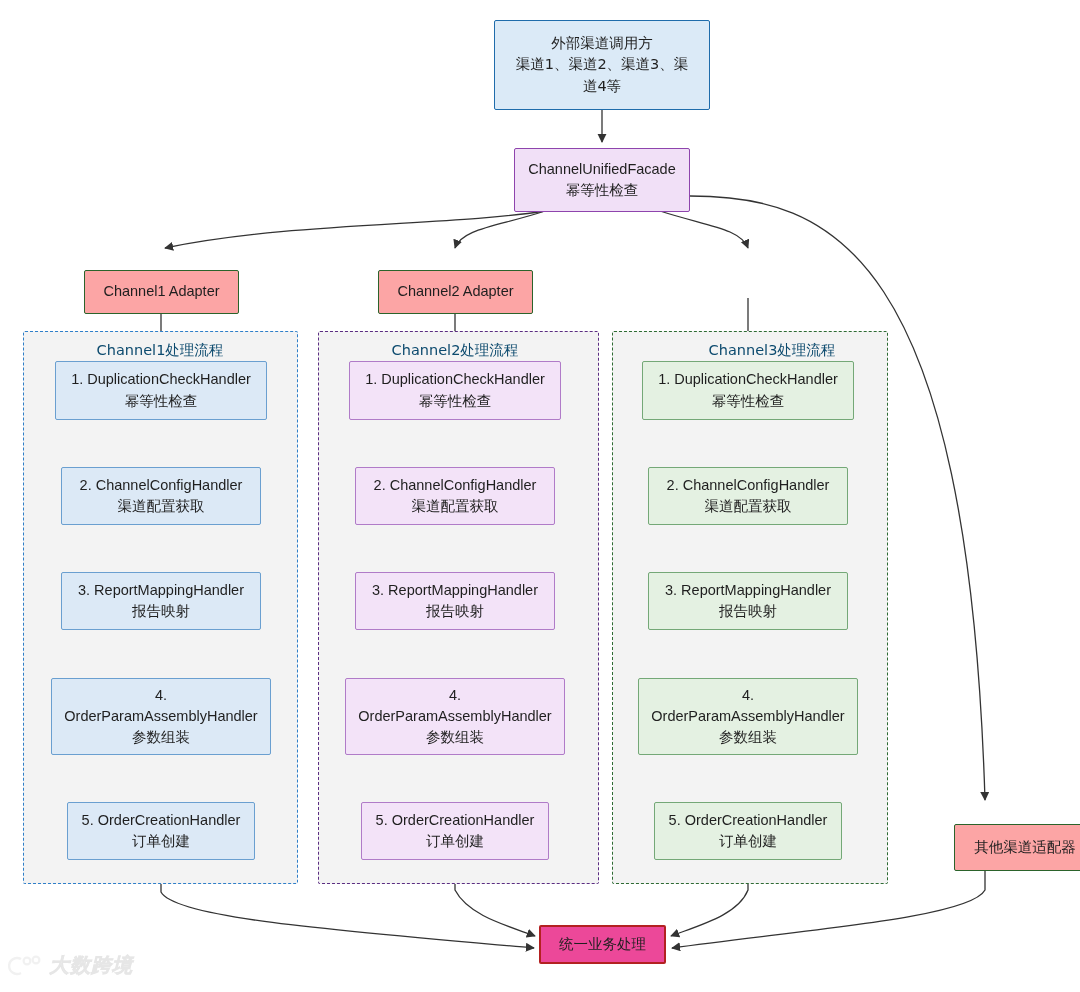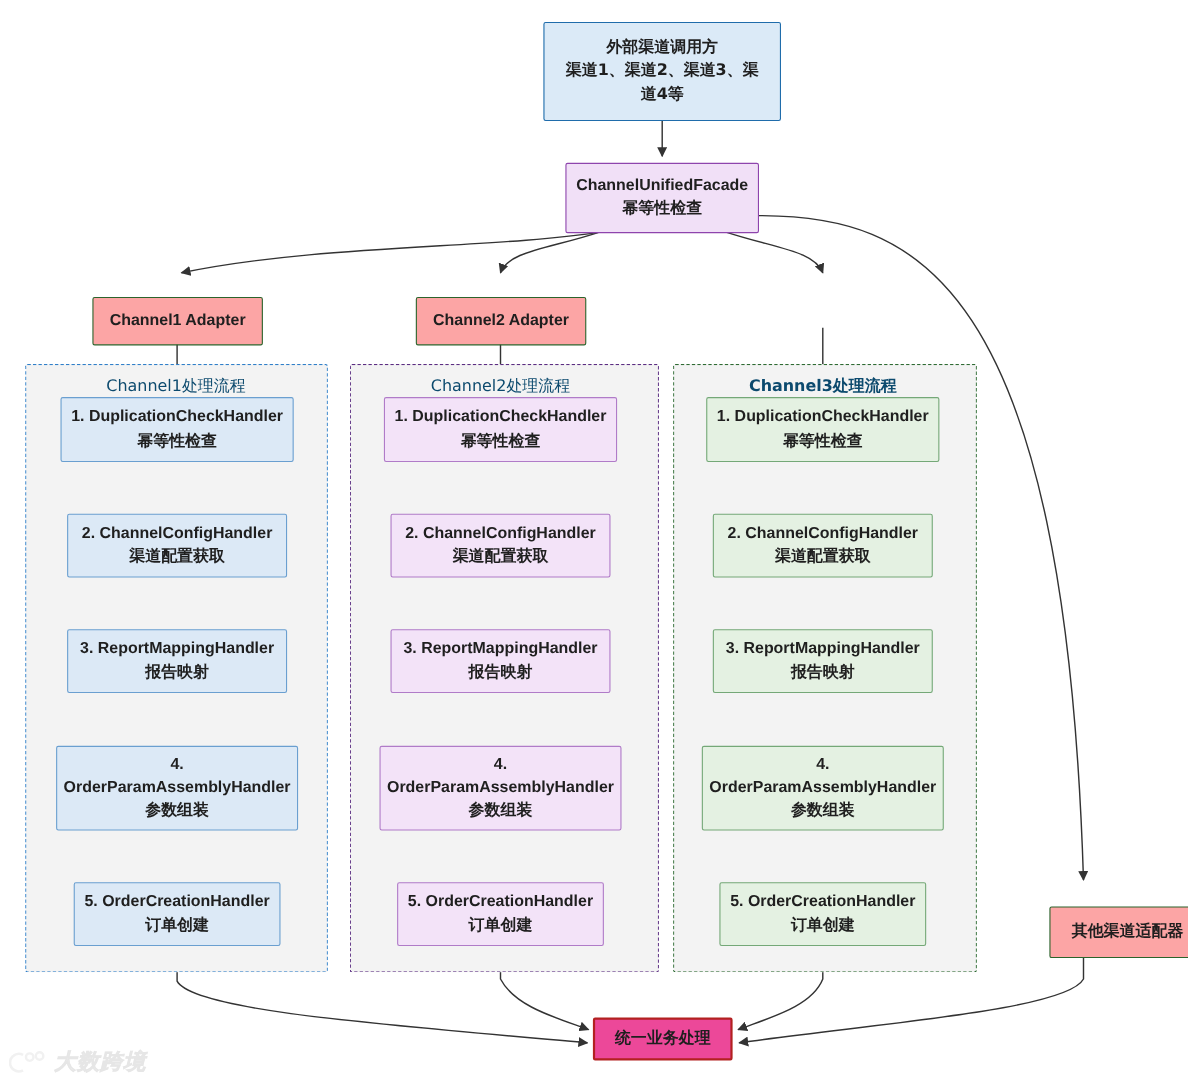--- a/index.html
+++ b/index.html
@@ -33,21 +33,20 @@
     justify-content: center;
     text-align: center;
     border-width: 1.6px;
     border-style: solid;
     border-radius: 2px;
     font-size: 14.5px;
     line-height: 1.45;
     color: #1f1f1f;
     padding: 2px 2px;
     z-index: 3;
-    font-weight: bold;
   }
   .node .txt { width: 100%; }
   .node .zh { font-family: "DejaVu Sans", "Liberation Sans", sans-serif; }
 
   
   .blue   { background: #dbeaf7; border-color: #1f6cab; }
   .bluelt { background: #dce9f6; border-color: #6a9fd0; }
   .purple { background: #f1e0f7; border-color: #8e44ad; }
   .purplelt { background: #f3e3f8; border-color: #b07bc8; }
   .green  { background: #fca5a5; border-color: #2b632b; margin-top: 16px; }
@@ -102,21 +101,21 @@
 <body>
 
 <div id="canvas">
 
   <div class="cluster cluster-c1" style="left:23px; top:331px; width:275px; height:553px;"></div>
   <div class="cluster cluster-c2" style="left:318px; top:331px; width:281px; height:553px;"></div>
   <div class="cluster cluster-c3" style="left:612px; top:331px; width:276px; height:553px;"></div>
 
   <div class="cluster-label" style="left:160px; top:341px;">Channel1处理流程</div>
   <div class="cluster-label" style="left:455px; top:341px;">Channel2处理流程</div>
-  <div class="cluster-label" style="left:748px; top:341px;font-weight:bold;">Channel3处理流程</div>
+  <div class="cluster-label" style="left:772px; top:341px;">Channel3处理流程</div>
 
   <svg class="edges" viewBox="0 0 1080 992">
     <defs>
       <marker id="arrow" viewBox="0 0 10 10" refX="9" refY="5" markerWidth="7" markerHeight="7" orient="auto-start-reverse">
         <path d="M 0 0 L 10 5 L 0 10 z" fill="#333333"></path>
       </marker>
     </defs>
     <g fill="none" stroke="#333333" stroke-width="1.3" marker-end="url(#arrow)">
 
       <path d="M 602,109 L 602,142"></path>

